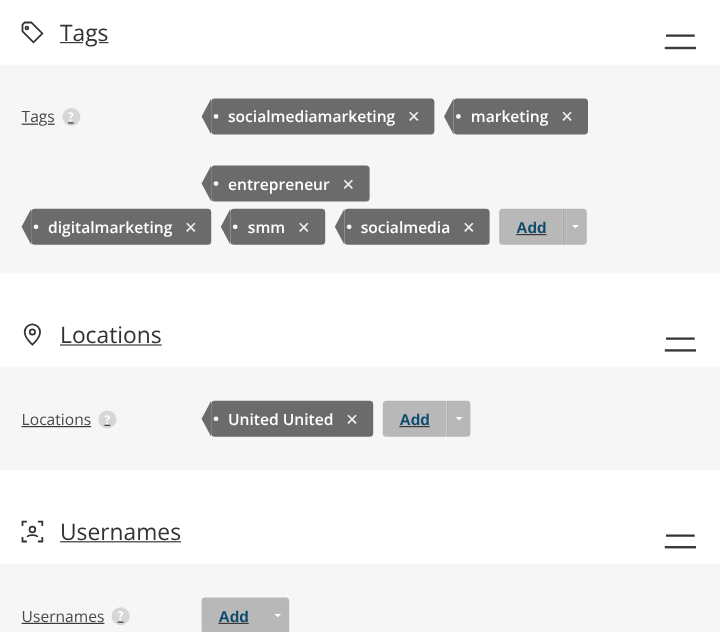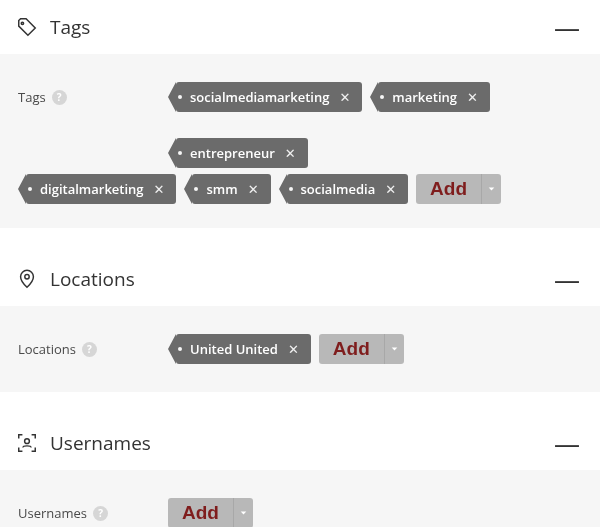--- a/index.html
+++ b/index.html
@@ -4,21 +4,21 @@
 <style>
   * { box-sizing: border-box; }
   body {
     margin: 0;
     padding: 0;
     font-family: "Open Sans", "Segoe UI", Arial, sans-serif;
     background: #fff;
     width: 600px;
     color: #3a3a3a;
   }
-  .section { width: 100%; }
+  .section { width: 100%; text-decoration: underline; }
   .section-header {
     display: flex;
     align-items: center;
     padding: 14px 18px 14px 16px;
     background: #fff;
   }
   .section-header .icon-wrap {
     width: 28px;
     display: flex;
     align-items: center;
@@ -133,22 +133,22 @@
     opacity: .9;
   }
   .chip-wrap { margin-left: 8px; } 
 
   .add-group {
     display: inline-flex;
     height: 30px;
   }
   .add-btn {
     background: #b8b8b8;
-    color: #7f1d1d;
-    font-size: 19px;
+    color: #0c4a6e;
+    font-size: 13px;
     font-weight: 600;
     border: none;
     padding: 0 14px;
     border-radius: 3px 0 0 3px;
     cursor: pointer;
     height: 100%;
   }
   .add-caret {
     background: #b8b8b8;
     color: #fff;

